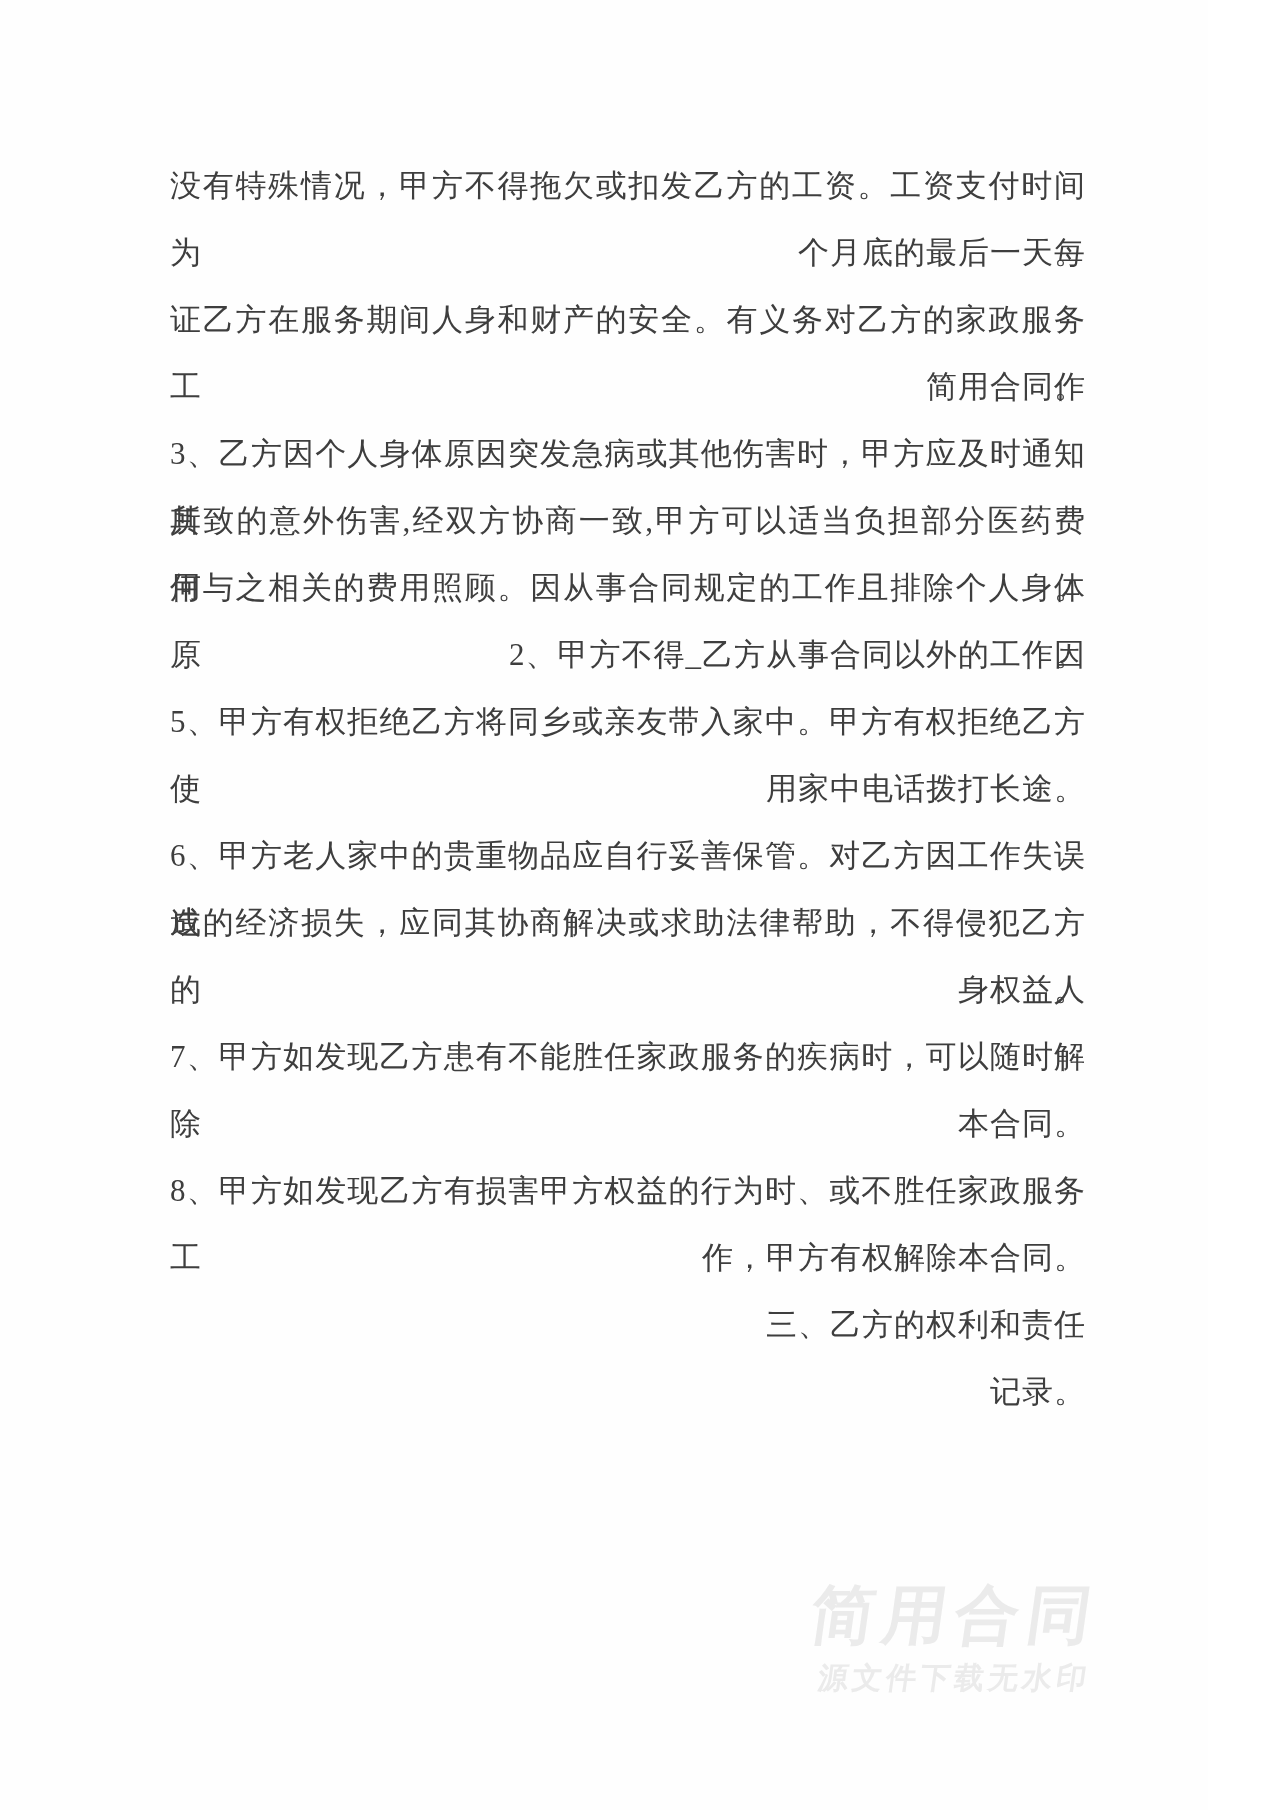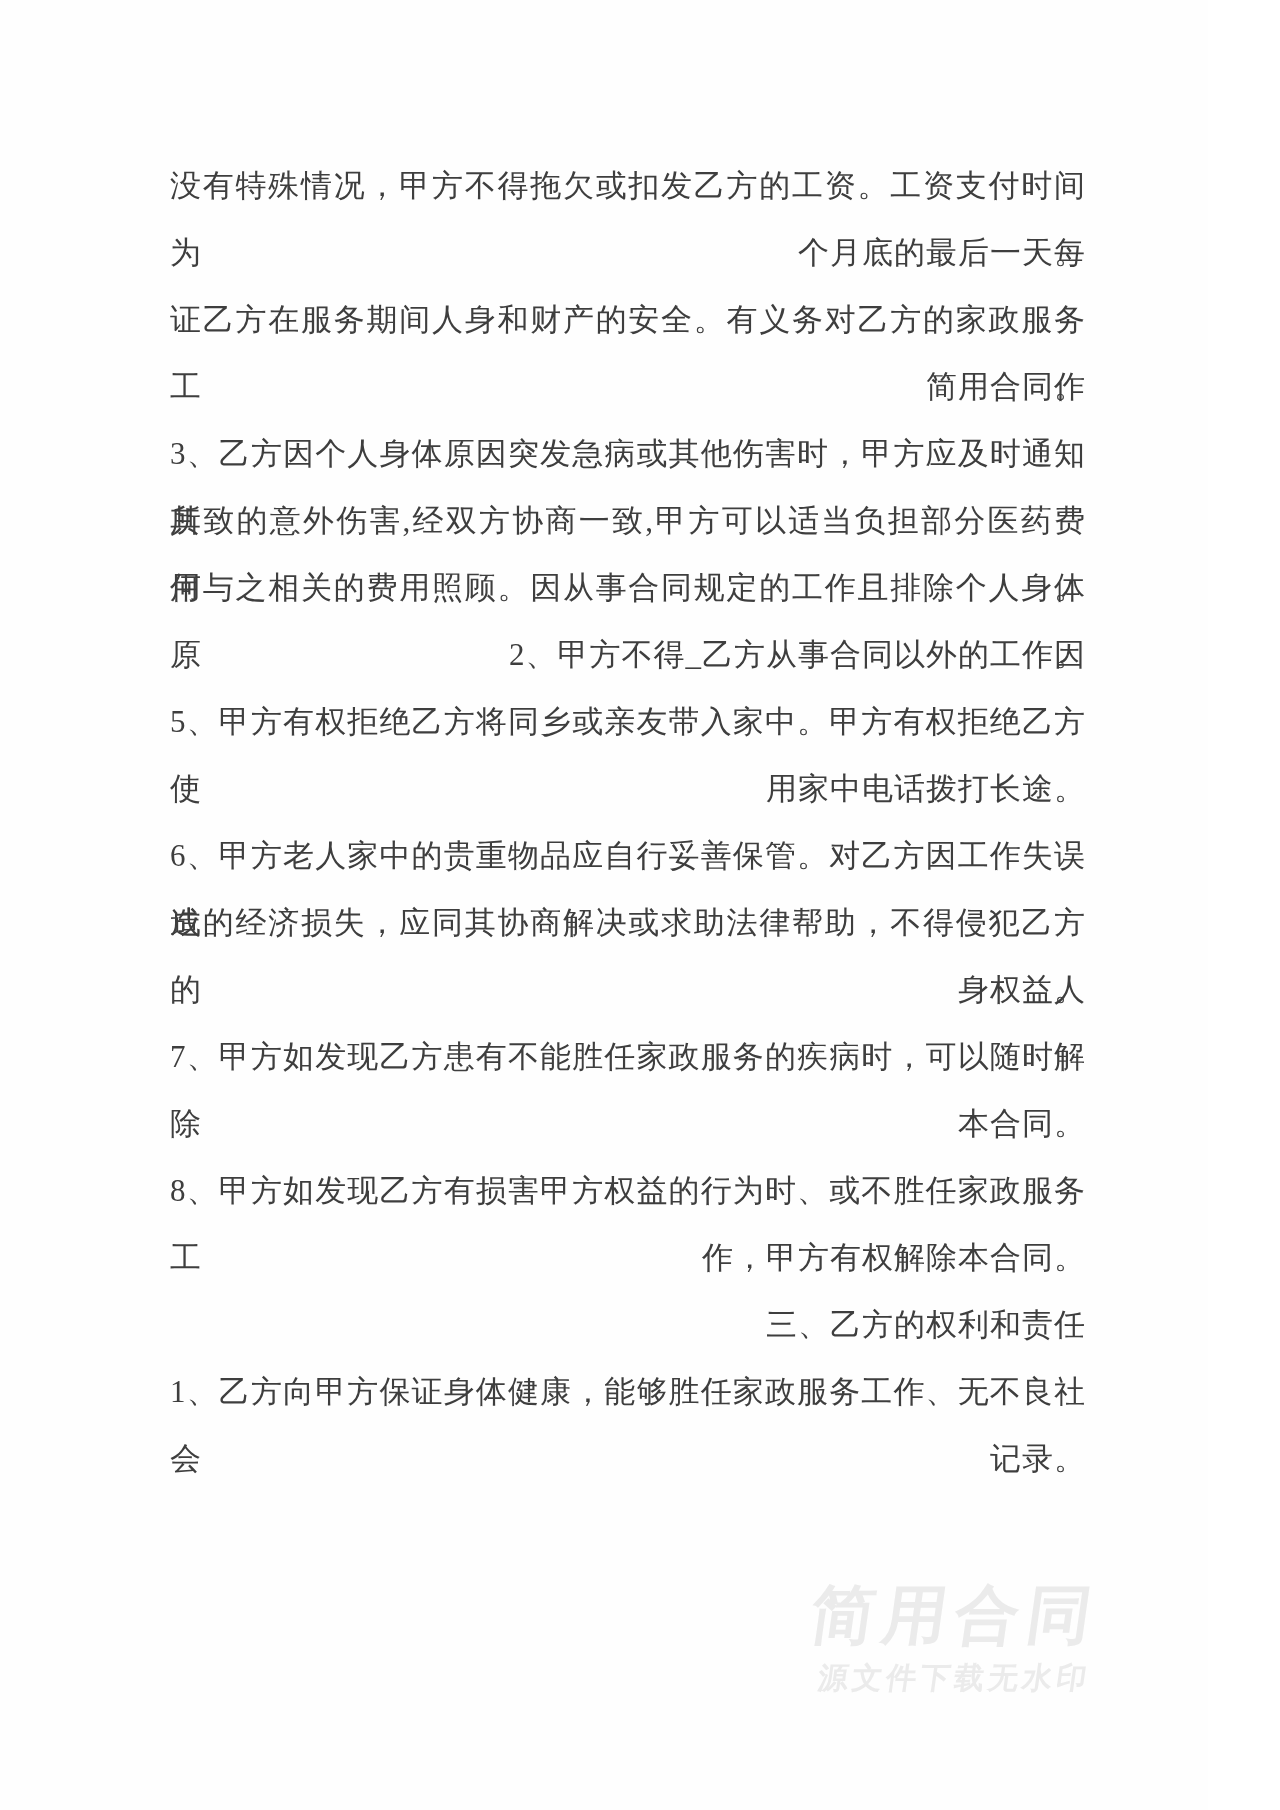--- a/index.html
+++ b/index.html
@@ -77,21 +77,20 @@
       <div class="line justify">5、甲方有权拒绝乙方将同乡或亲友带入家中。甲方有权拒绝乙方使</div>
       <div class="line">用家中电话拨打长途。</div>
       <div class="line justify">6、甲方老人家中的贵重物品应自行妥善保管。对乙方因工作失误造</div>
       <div class="line justify">成的经济损失，应同其协商解决或求助法律帮助，不得侵犯乙方的人</div>
       <div class="line">身权益。</div>
       <div class="line justify">7、甲方如发现乙方患有不能胜任家政服务的疾病时，可以随时解除</div>
       <div class="line">本合同。</div>
       <div class="line justify">8、甲方如发现乙方有损害甲方权益的行为时、或不胜任家政服务工</div>
       <div class="line">作，甲方有权解除本合同。</div>
       <div class="line">三、乙方的权利和责任</div>
-      <div class="line justify">1、乙方向甲方保证身体健康，能够胜任家政服务工作、无不良社会</div>
       <div class="line">记录。</div>
     </div>
 
   <div class="watermark">
     <div class="wm-title">简用合同</div>
     <div class="wm-sub">源文件下载无水印</div>
   </div>
 
 </div>
 

